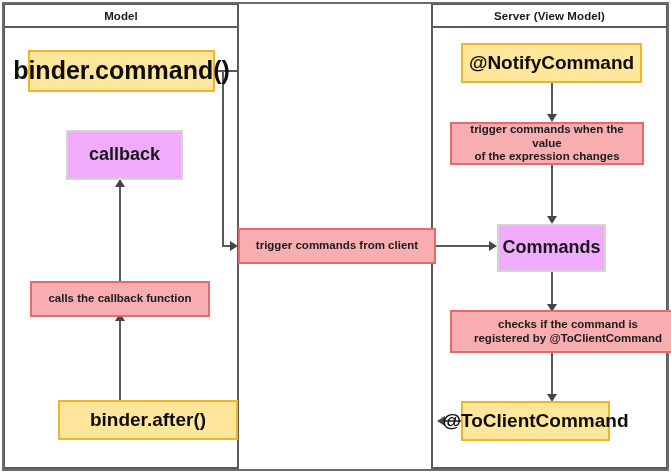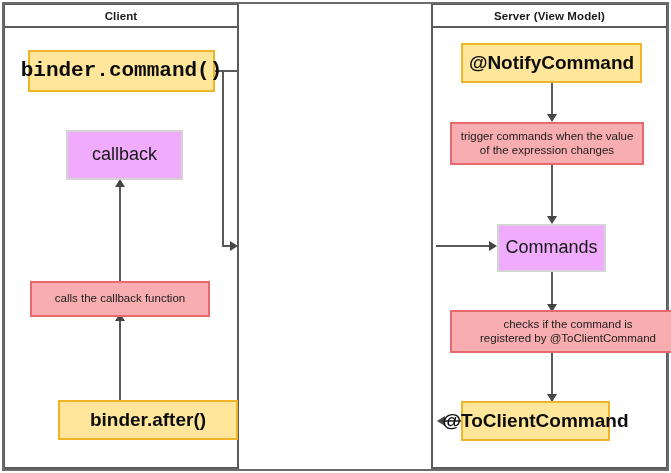--- a/index.html
+++ b/index.html
@@ -57,20 +57,21 @@
   
   .node {
     position: absolute;
     box-sizing: border-box;
     display: flex;
     align-items: center;
     justify-content: center;
     text-align: center;
     line-height: 1.18;
     padding: 2px 5px;
+    font-weight: bold;
   }
   .node.yellow {
     background: #ffe69a;
     border: 2px solid #f0b429;
     font-weight: bold;
     color: #0d0d0d;
   }
   .node.grey {
     background: #f0abfc;
     border: 2px solid #d4d4d4;
@@ -116,21 +117,21 @@
     border-right: 8px solid #454545;
   }
 </style>
 </head>
 <body>
 
 <div id="canvas">
 
   <div class="lane" style="left:3px; top:3px; width:236px; height:466px;">
     <div class="lane-header">
-      <span>Client</span>
+      <span>Model</span>
     </div>
   </div>
 
   <div class="lane" style="left:431px; top:3px; width:237px; height:466px;">
     <div class="lane-header">
       <span>Server (View Model)</span>
     </div>
   </div>
 
   <div class="outer-frame"></div>
@@ -160,36 +161,39 @@
 
   <div class="line v" style="left:551px; top:353px; height:46px;"></div>
   <div class="arrow down" style="left:547px; top:394px;"></div>
 
   <div class="line h" style="left:441px; top:420px; width:22px;"></div>
   <div class="arrow left" style="left:437px; top:416px;"></div>
 
   <div class="line h" style="left:214px; top:420px; width:25px;"></div>
   <div class="arrow left" style="left:209px; top:416px;"></div>
 
-  <div class="node yellow" style="left:28px; top:50px; width:187px; height:42px; font-size:21px;font-family:Liberation Mono, monospace;">
+  <div class="node yellow" style="left:28px; top:50px; width:187px; height:42px; font-size:25px;">
     <span>binder.command()</span>
   </div>
 
   <div class="node grey" style="left:66px; top:130px; width:117px; height:50px; font-size:18px;">
     <span>callback</span>
   </div>
 
   <div class="node pink" style="left:30px; top:281px; width:180px; height:36px; font-size:11.5px;">
     <span>calls the callback function</span>
   </div>
 
   <div class="node yellow" style="left:30px; top:400px; width:180px; height:40px; font-size:19px;margin-left:28px;">
     <span>binder.after()</span>
   </div>
 
+  <div class="node pink" style="left:238px; top:228px; width:198px; height:36px; font-size:11.5px;">
+    <span>trigger commands from client</span>
+  </div>
 
 
   <div class="node yellow" style="left:461px; top:43px; width:181px; height:40px; font-size:19px;text-align:center;">
     <span>@NotifyCommand</span>
   </div>
 
   <div class="node pink" style="left:450px; top:122px; width:194px; height:43px; font-size:11.5px;">
     <span>
       <span>trigger commands when the value</span><br>
       <span>of the expression changes</span>

